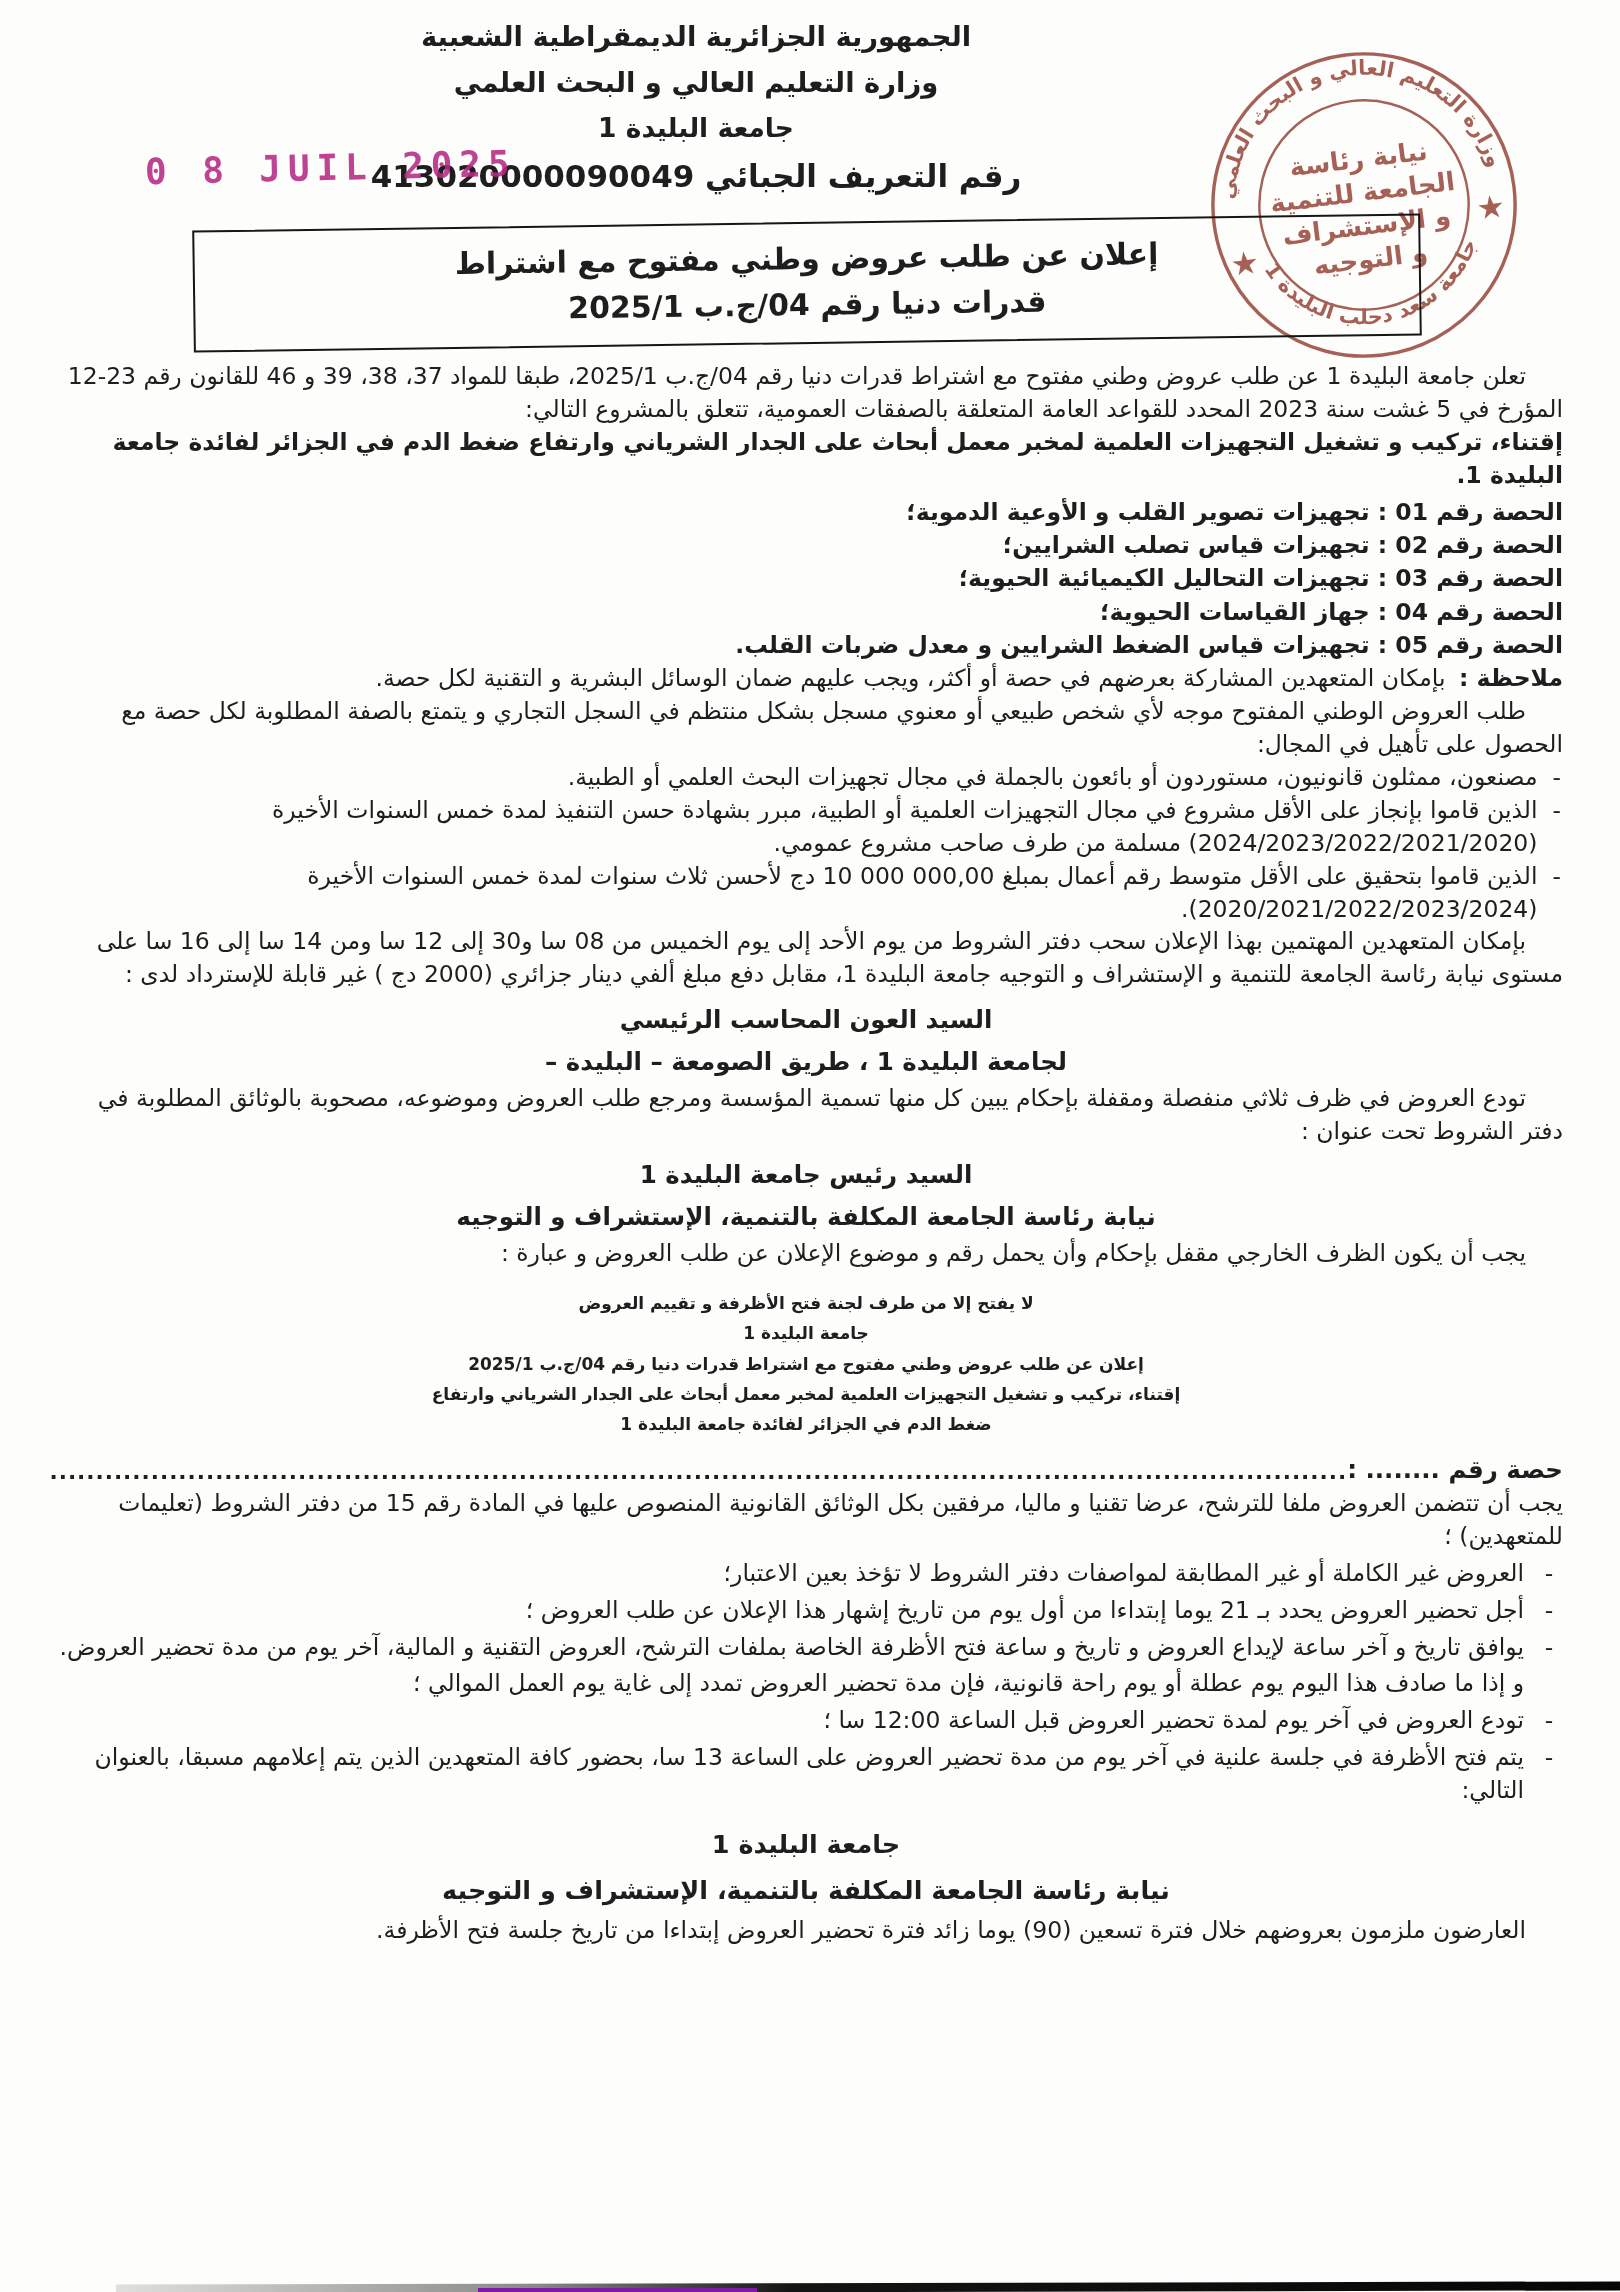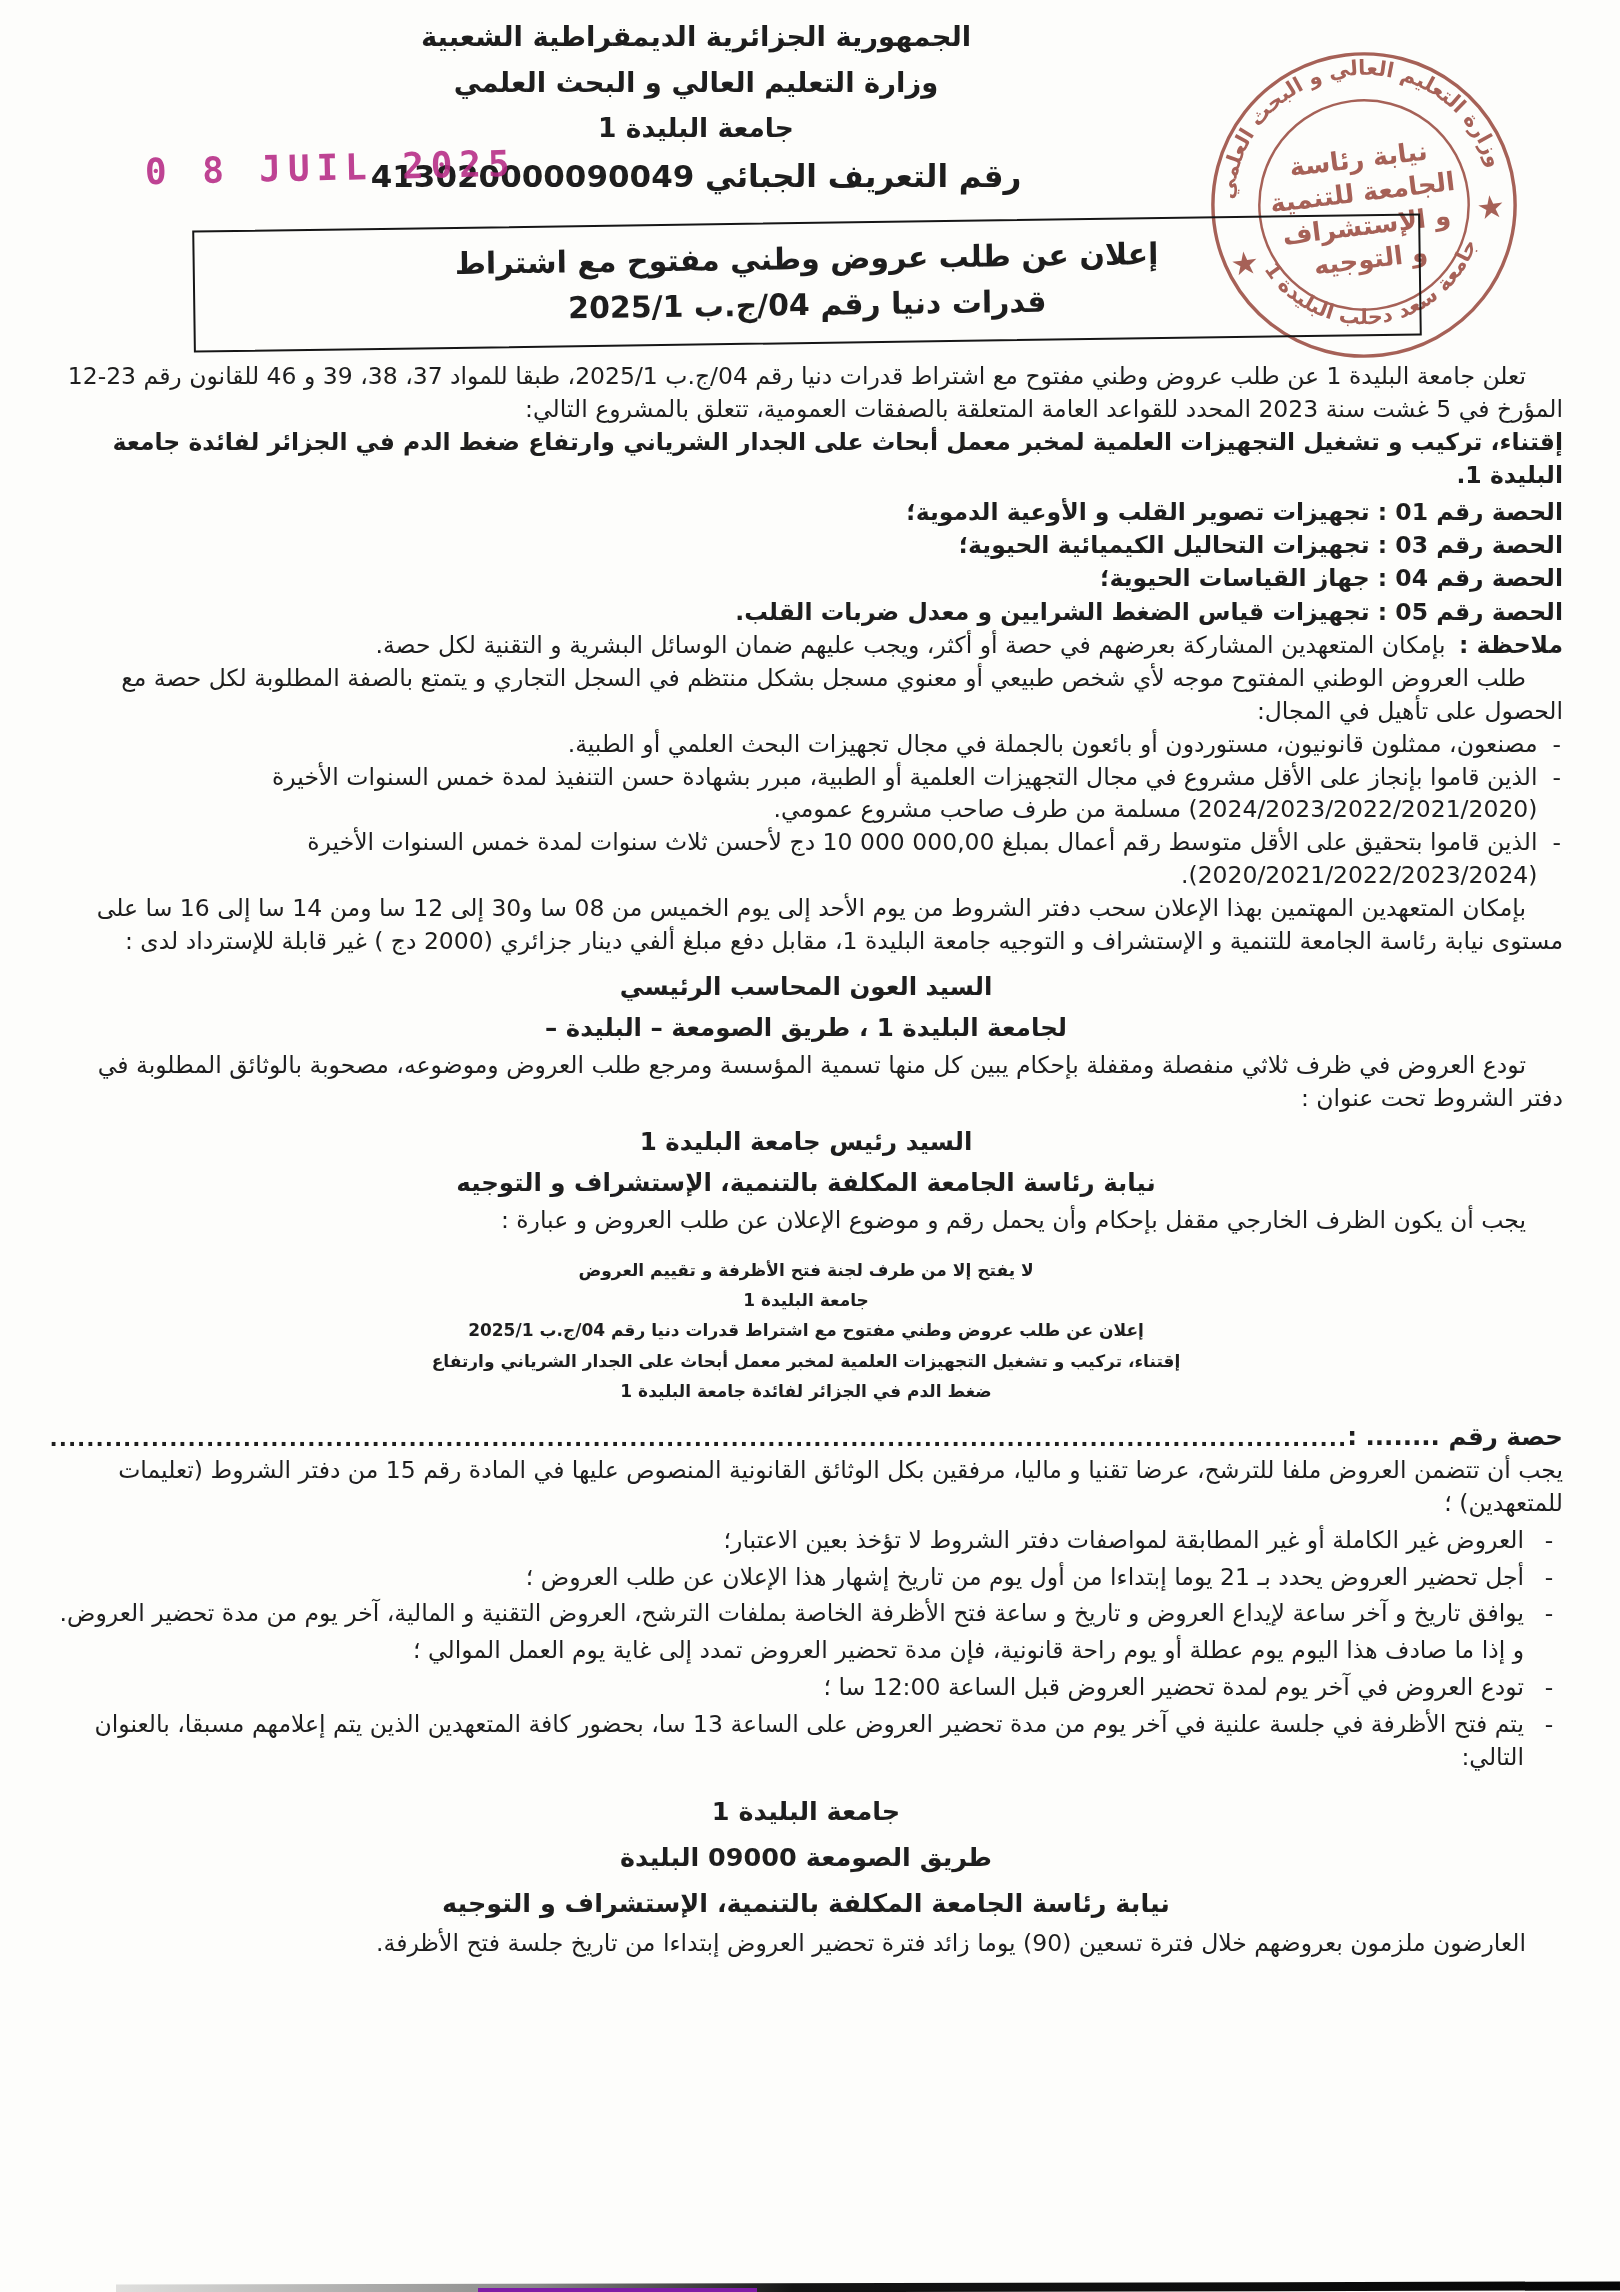--- a/index.html
+++ b/index.html
@@ -118,20 +118,21 @@
       <div>قدرات دنيا رقم 04/ج.ب 2025/1</div>
     </div>
 
     <div class="doc-body">
 
       <p class="indent">تعلن جامعة البليدة 1 عن طلب عروض وطني مفتوح مع اشتراط قدرات دنيا رقم 04/ج.ب 2025/1، طبقا للمواد 37، 38، 39 و 46 للقانون رقم 23-12 المؤرخ في 5 غشت سنة 2023 المحدد للقواعد العامة المتعلقة بالصفقات العمومية، تتعلق بالمشروع التالي:</p>
       <p class="bold">إقتناء، تركيب و تشغيل التجهيزات العلمية لمخبر معمل أبحاث على الجدار الشرياني وارتفاع ضغط الدم في الجزائر لفائدة جامعة البليدة 1.</p>
 
       <div class="lots">
         <div class="lot-line">الحصة رقم 01 : تجهيزات تصوير القلب و الأوعية الدموية؛</div>
+        <div class="lot-line">الحصة رقم 02 : تجهيزات قياس تصلب الشرايين؛</div>
         <div class="lot-line">الحصة رقم 03 : تجهيزات التحاليل الكيميائية الحيوية؛</div>
         <div class="lot-line">الحصة رقم 04 : جهاز القياسات الحيوية؛</div>
         <div class="lot-line">الحصة رقم 05 : تجهيزات قياس الضغط الشرايين و معدل ضربات القلب.</div>
       </div>
 
       <p class="note-p">
         <span class="bold">ملاحظة :</span>
         <span>بإمكان المتعهدين المشاركة بعرضهم في حصة أو أكثر، ويجب عليهم ضمان الوسائل البشرية و التقنية لكل حصة.</span>
       </p>
 
@@ -205,21 +206,20 @@
           <span>تودع العروض في آخر يوم لمدة تحضير العروض قبل الساعة 12:00 سا ؛</span>
         </div>
         <div class="bullet-row">
           <span class="marker">-</span>
           <span>يتم فتح الأظرفة في جلسة علنية في آخر يوم من مدة تحضير العروض على الساعة 13 سا، بحضور كافة المتعهدين الذين يتم إعلامهم مسبقا، بالعنوان التالي:</span>
         </div>
       </div>
 
       <div class="center-bold final-address">
         <div>جامعة البليدة 1</div>
-        <div>طريق الصومعة 09000 البليدة</div>
         <div>نيابة رئاسة الجامعة المكلفة بالتنمية، الإستشراف و التوجيه</div>
       </div>
 
       <p class="closing-p indent">العارضون ملزمون بعروضهم خلال فترة تسعين (90) يوما زائد فترة تحضير العروض إبتداءا من تاريخ جلسة فتح الأظرفة.</p>
 
     </div>
   </div>
 
   <div class="bottom-bar"></div>
   <div class="bottom-bar-purple"></div>

